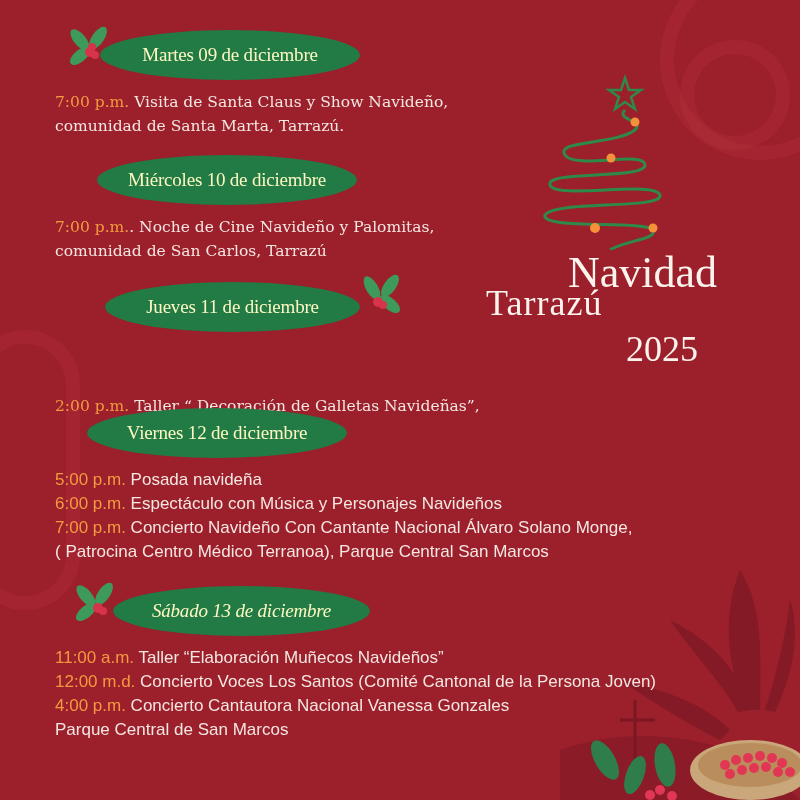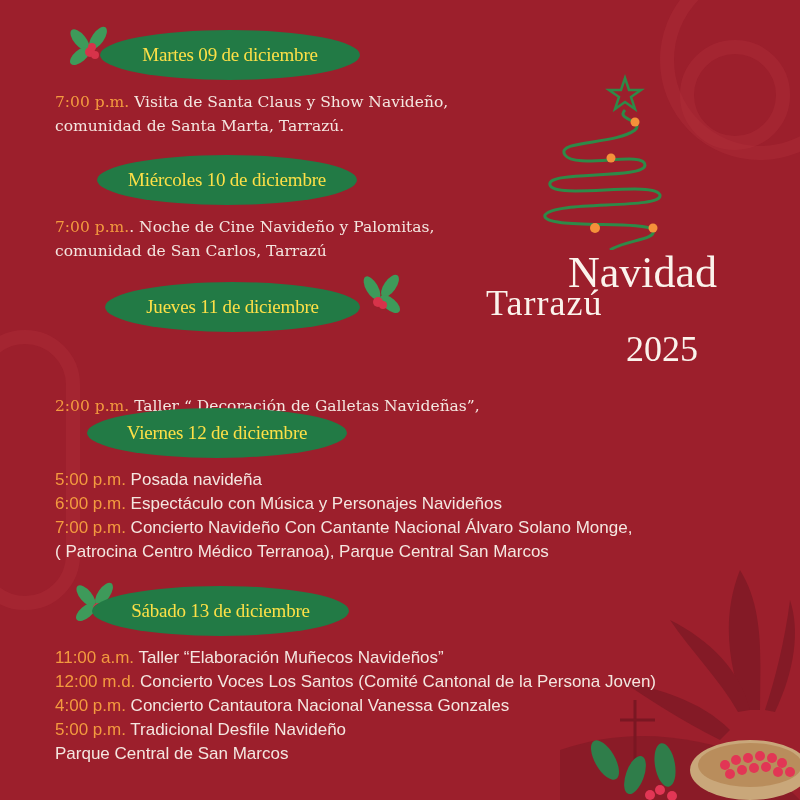--- a/index.html
+++ b/index.html
@@ -10,21 +10,21 @@
     font-family: "DejaVu Serif", "Liberation Serif", serif;
   }
   .bg-swirl {
     position: absolute; border-radius: 50%;
     border: 14px solid rgba(180, 50, 60, 0.35);
   }
   .pill {
     position: absolute;
     background: #227a45;
     border-radius: 50%/50%;
-    color: #fde047;
+    color: #fef9c3;
     font-family: "Liberation Serif", serif;
     font-size: 19px;
     display: flex; align-items: center; justify-content: center;
     letter-spacing: -0.2px;
   }
   .holly { position: absolute; width: 46px; height: 46px; }
   .event-block { position: absolute; left: 55px; color: #f4e6e0; }
   .line {
     font-size: 15.5px;
     line-height: 24px;
@@ -131,20 +131,19 @@
   <div class="line condensed"><span>( Patrocina Centro Médico Terranoa), Parque Central San Marcos</span></div>
 </div>
 
 <svg class="holly" style="left:72px; top:580px;" viewBox="0 0 46 46">
   <ellipse cx="14" cy="16" rx="6" ry="13" fill="#3e9a5a" transform="rotate(-40 14 16)"></ellipse>
   <ellipse cx="32" cy="14" rx="6" ry="13" fill="#3e9a5a" transform="rotate(35 32 14)"></ellipse>
   <ellipse cx="14" cy="32" rx="6" ry="12" fill="#3e9a5a" transform="rotate(50 14 32)"></ellipse>
   <circle cx="26" cy="28" r="5" fill="#d7334a"></circle>
     <circle cx="31" cy="31" r="4" fill="#d7334a"></circle>
 </svg>
-<div class="pill" style="left:92px; top:586px; width:257px; height:50px;">Sábado 13 de diciembre</div>
+<div class="pill" style="left:113px; top:586px; width:257px; height:50px;font-style:italic;">Sábado 13 de diciembre</div>
 <div class="event-block" style="top:646px;">
   <div class="line condensed"><span class="time">11:00 a.m.</span><span> Taller “Elaboración Muñecos Navideños”</span></div>
   <div class="line condensed"><span class="time">12:00 m.d.</span><span>  Concierto Voces Los Santos (Comité Cantonal de la Persona Joven)</span></div>
   <div class="line condensed"><span class="time">4:00 p.m.</span><span> Concierto Cantautora Nacional Vanessa Gonzales</span></div>
-  <div class="line condensed"><span class="time">5:00 p.m.</span><span> Tradicional Desfile Navideño</span></div>
   <div class="line condensed"><span>Parque Central de San Marcos</span></div>
 </div>
 
 </body></html>

